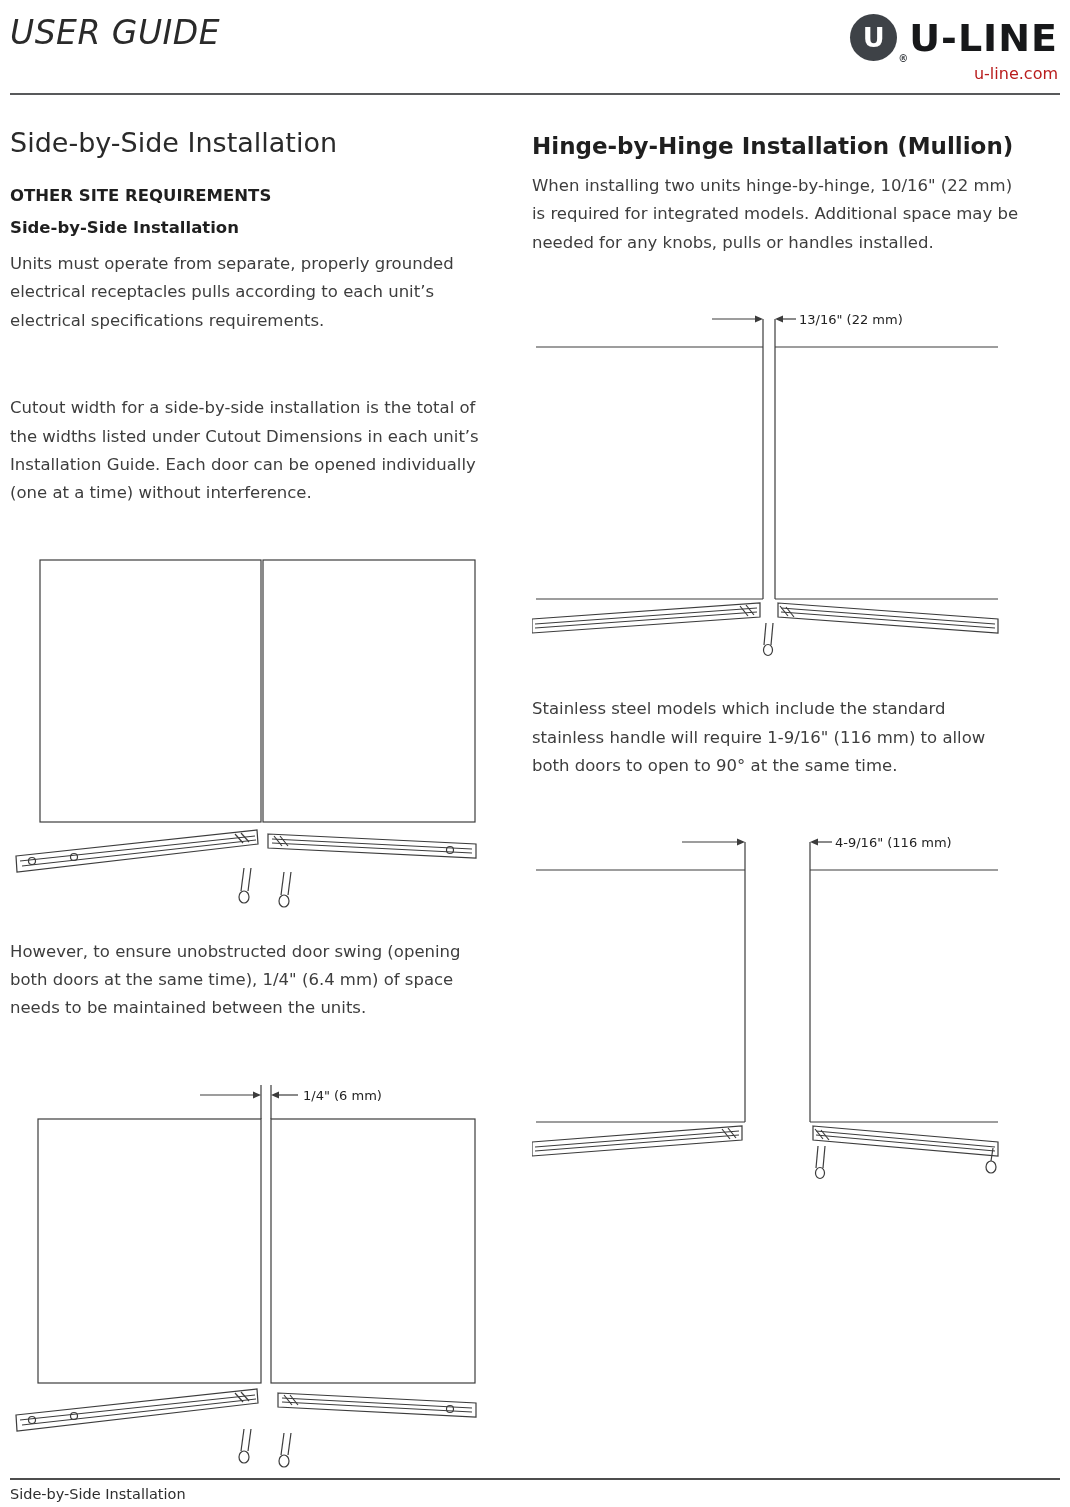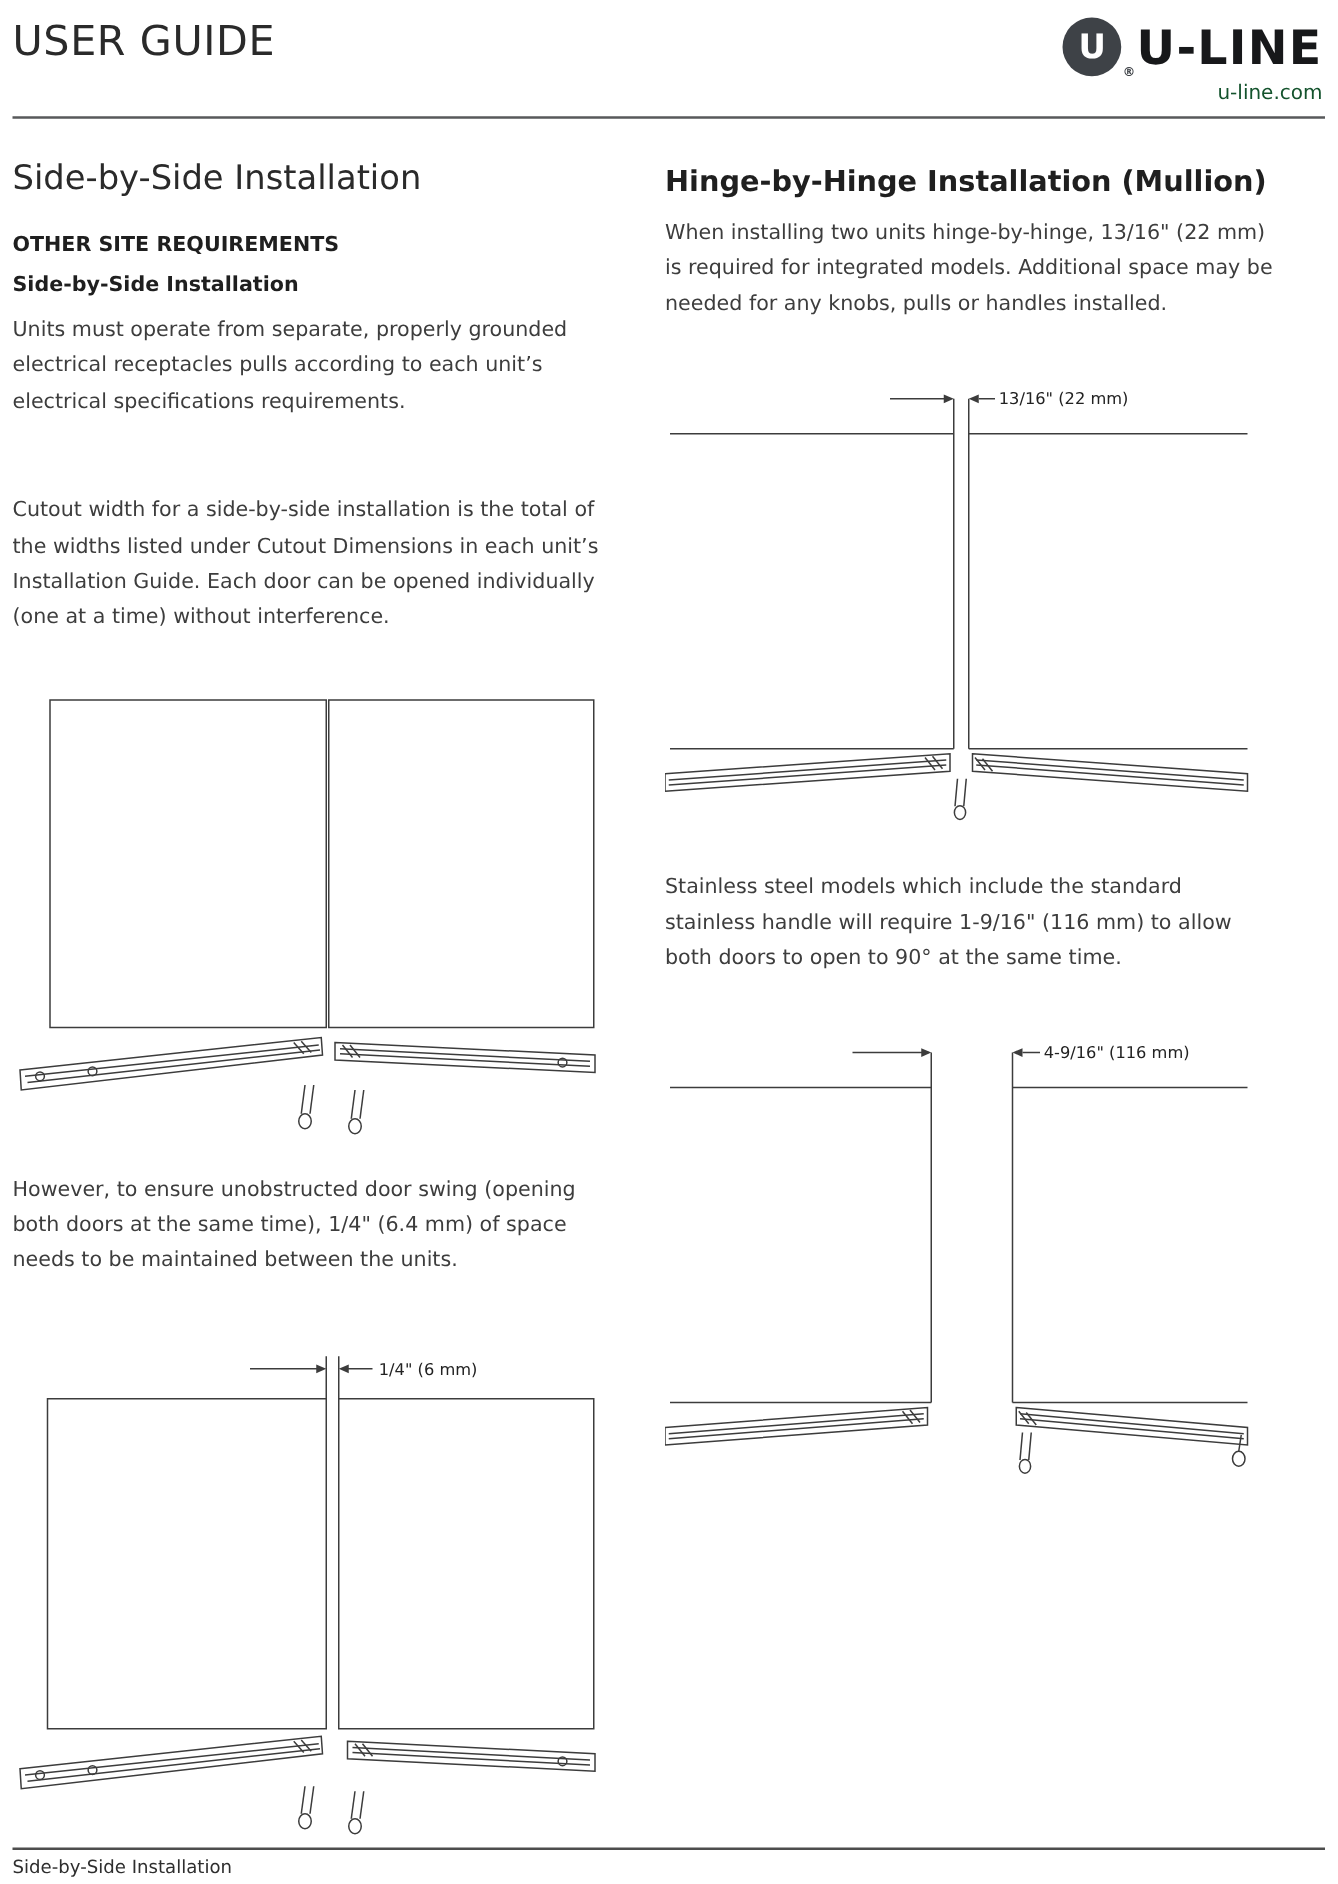--- a/index.html
+++ b/index.html
@@ -3,31 +3,31 @@
 <meta charset="utf-8">
 <style>
   * { box-sizing: border-box; }
   html, body { margin: 0; padding: 0; background: #ffffff; }
   .page {
     width: 1070px; height: 1507px; position: relative; overflow: hidden;
     background: #ffffff; color: #3d3d3d;
     font-family: "DejaVu Sans", "Liberation Sans", sans-serif;
   }
   .header { display: flex; justify-content: space-between; align-items: flex-start; padding: 14px 10px 0 10px; }
-  .doc-title { font-size: 33px; font-weight: 400; color: #2a2a2a; letter-spacing: .5px; line-height: 1.15; }
+  .doc-title { font-size: 33px; font-weight: 400; color: #2a2a2a; letter-spacing: .5px; line-height: 1.15; font-style: italic; }
   .logo-block { display: flex; flex-direction: column; align-items: flex-end; padding-right: 2px; }
   .logo-row { display: flex; align-items: center; gap: 12px; }
   .logo-mark {
     width: 47px; height: 47px; border-radius: 50%; background: #3e4247; color: #ffffff;
     display: flex; align-items: center; justify-content: center;
     font-size: 27px; font-weight: bold; position: relative;
   }
   .logo-reg { position: absolute; right: -11px; bottom: -3px; font-size: 10px; color: #3e4247; }
   .logo-name { font-size: 38px; font-weight: bold; color: #17181a; letter-spacing: 1px; line-height: 1; }
-  .logo-site { font-size: 16px; color: #14532d; margin-top: 3px; }
+  .logo-site { font-size: 16px; color: #b91c1c; margin-top: 3px; }
   .header-rule { border: none; border-top: 2px solid #58595b; margin: 10px 10px 0 10px; }
   .columns { display: flex; padding: 0 10px; gap: 44px; }
   .col-left { width: 478px; flex: none; }
   .col-right { width: 488px; flex: none; }
   .section-heading { font-size: 27px; font-weight: 400; color: #2a2a2a; margin: 32px 0 0 0; }
   .bold-head { font-size: 16.5px; font-weight: bold; color: #1f1f1f; margin-top: 28px; }
   .bold-head.sub { margin-top: 13px; }
   .right-heading { font-size: 23px; font-weight: bold; color: #1f1f1f; margin-top: 38px; }
   .body-text { font-size: 16.5px; line-height: 1.72; color: #3d3d3d; margin: 13px 0 0 0; }
   .para-gap { margin-top: 59px; }
@@ -151,21 +151,21 @@
         <g fill="#3c3c3c" stroke="none">
           <polygon points="251,28 243,24.5 243,31.5"></polygon>
           <polygon points="261,28 269,24.5 269,31.5"></polygon>
         </g>
         <text class="dim-text" x="293" y="33" fill="#222222" stroke="none">1/4" (6 mm)</text>
       </svg>
     </div>
 
     <div class="col-right">
       <div class="right-heading">Hinge-by-Hinge Installation (Mullion)</div>
-      <p class="body-text">When installing two units hinge-by-hinge, 13/16" (22 mm) is required for integrated models. Additional space may be needed for any knobs, pulls or handles installed.</p>
+      <p class="body-text">When installing two units hinge-by-hinge, 10/16" (22 mm) is required for integrated models. Additional space may be needed for any knobs, pulls or handles installed.</p>
 
       <svg class="diagram" width="470" height="360" viewBox="0 0 470 360">
         <g stroke="#3c3c3c" stroke-width="1.2" fill="none">
           <g>
             <line x1="180" y1="12" x2="229" y2="12"></line>
             <line x1="251" y1="12" x2="264" y2="12"></line>
           </g>
           <g>
             <line x1="4" y1="40" x2="231" y2="40"></line>
             <line x1="231" y1="12" x2="231" y2="292"></line>

